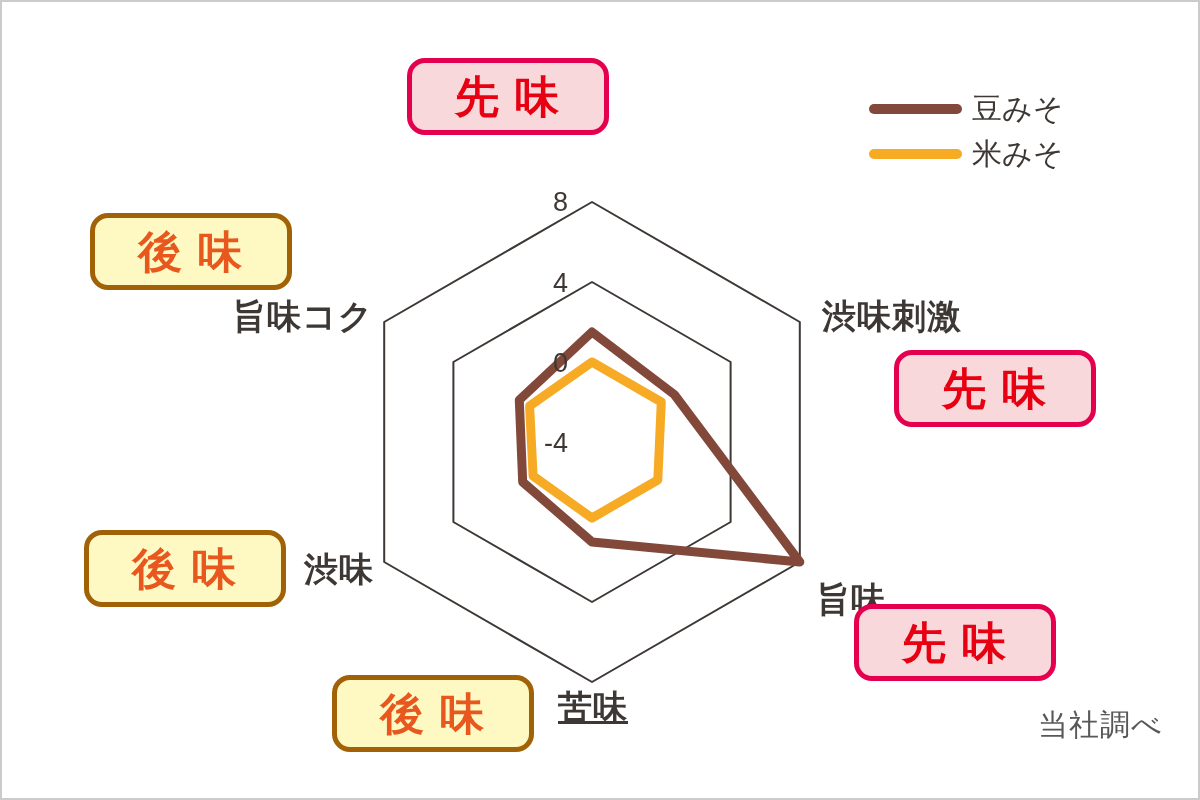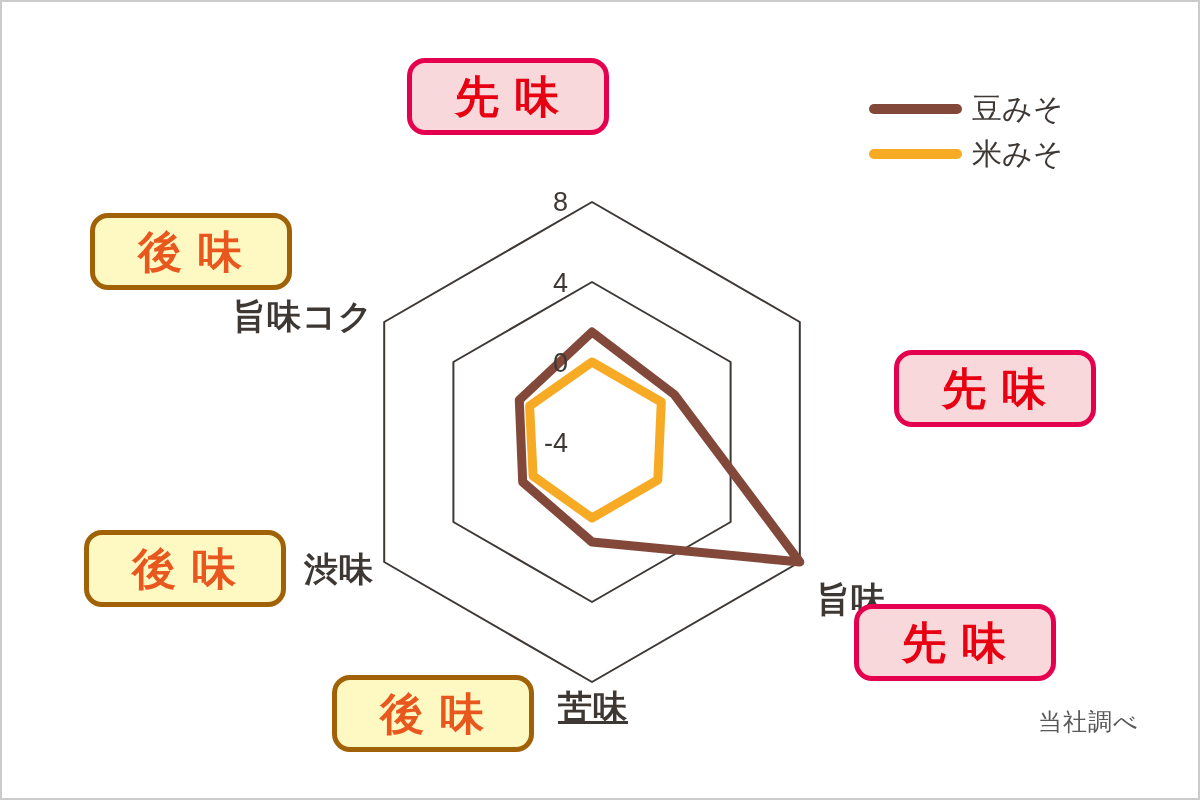--- a/index.html
+++ b/index.html
@@ -70,35 +70,36 @@
 
   
   .legend{position:absolute;left:867px;top:84px;}
   .legend-row{display:flex;align-items:center;height:45px;}
   .legend-swatch{width:93px;height:10px;border-radius:5px;flex:0 0 auto;}
   .legend-label{margin-left:10px;font-size:30px;font-weight:500;color:#3e3835;line-height:1;}
 
   
   .footer-note{
     position:absolute;left:1036px;top:708px;
-    font-size:24px;color:#595757;letter-spacing:1px;line-height:1;
+    font-size:30px;color:#595757;letter-spacing:1px;line-height:1;
   }
 </style>
 </head>
 <body>
 
 <div class="canvas">
 
   <svg class="radar-svg" width="1200" height="800" viewBox="0 0 1200 800">
       <polygon points="590.0,280.0 728.6,360.0 728.6,520.0 590.0,600.0 451.4,520.0 451.4,360.0" fill="none" stroke="#3e3835" stroke-width="2" stroke-linejoin="round"></polygon>
       <polygon points="590.0,200.0 797.8,320.0 797.8,560.0 590.0,680.0 382.2,560.0 382.2,320.0" fill="none" stroke="#3e3835" stroke-width="2" stroke-linejoin="round"></polygon>
       <polygon points="590.0,330.0 672.3,392.5 797.8,560.0 590.0,540.0 520.7,480.0 517.3,398.0" fill="none" stroke="#82493a" stroke-width="9" stroke-linejoin="round"></polygon>
       <polygon points="590.0,360.0 659.3,400.0 655.8,478.0 590.0,516.0 531.1,474.0 527.6,404.0" fill="none" stroke="#f7ab25" stroke-width="9" stroke-linejoin="round"></polygon>
     </svg>
 
+  <div class="axis-label axis-upper-right">渋味刺激</div>
   <div class="axis-label axis-right">旨味</div>
   <div class="axis-label axis-bottom">苦味</div>
   <div class="axis-label axis-lower-left">渋味</div>
   <div class="axis-label axis-upper-left">旨味コク</div>
 
   <div class="tick tick-8">8</div>
   <div class="tick tick-4">4</div>
   <div class="tick tick-0">0</div>
   <div class="tick tick-m4">-4</div>
 

